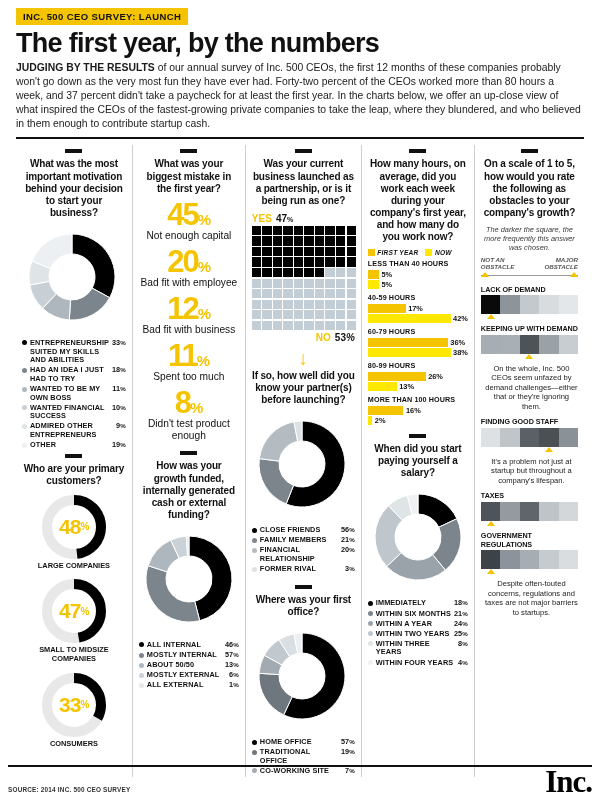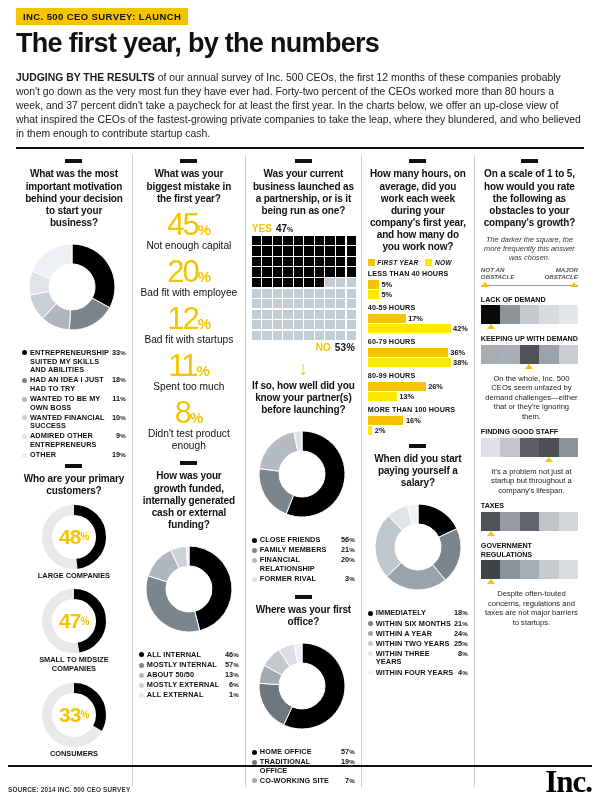--- a/index.html
+++ b/index.html
@@ -15,21 +15,21 @@
     display:inline-block; background:#F5C400; color:#111;
     font-weight:bold; font-size:9.5px; letter-spacing:.4px;
     padding:3px 7px 3px 7px; margin:8px 0 4px 8px;
     text-transform:uppercase;
   }
   .headline {
     font-size:27px; font-weight:bold; letter-spacing:-.7px;
     margin:0 0 4px 8px; line-height:1.05;
   }
   .deck {
-    font-size:10.4px; line-height:1.33; margin:14px 10px 7px 8px;
+    font-size:10.4px; line-height:1.33; margin:4px 10px 7px 8px;
     color:#1b1b1b; text-align:left;
   }
   .deck b { font-weight:bold; }
 
   .rule { height:2px; background:#111; margin:0 8px 6px 8px; }
 
   
   .cols { display:flex; gap:0; padding:0 8px; }
   .col {
     width:116px; padding:0 6px; position:relative;
@@ -53,21 +53,21 @@
          margin:1.5px 3px 0 0; }
   .ltext { flex:1 1 auto; text-transform:uppercase; }
   .lval { flex:0 0 auto; text-align:right; padding-left:3px; }
   .lval i { font-style:normal; font-size:6.2px; }
 
   
   .donut { margin:2px auto 4px auto; }
 
   
   .bigstat { text-align:center; margin:6px 0 2px 0; }
-  .bigstat .num { font-size:31px; font-weight:normal; color:#F5C400;
+  .bigstat .num { font-size:31px; font-weight:bold; color:#F5C400;
                   letter-spacing:-2px; line-height:.92; }
   .bigstat .pct { font-size:15px; font-weight:bold; color:#F5C400;
                   letter-spacing:-.5px; }
   .bigstat .lab { font-size:10.2px; line-height:1.13; margin-top:1px;
                   color:#111; }
 
   
   .gauge { position:relative; width:68px; height:68px; margin:4px auto 1px auto; }
   .gauge .gnum { position:absolute; inset:0; display:flex;
                  align-items:center; justify-content:center;
@@ -246,21 +246,21 @@
       </div>
       <div class="gcap">CONSUMERS</div>
     </div>
 
     <div class="col c2">
       <div class="dash"></div>
       <div class="qtitle">What was your biggest mistake in the first year?</div>
 
       <div class="bigstat"><span class="num">45</span><span class="pct">%</span><div class="lab">Not enough capital</div></div>
       <div class="bigstat"><span class="num">20</span><span class="pct">%</span><div class="lab">Bad fit with employee</div></div>
-      <div class="bigstat"><span class="num">12</span><span class="pct">%</span><div class="lab">Bad fit with startups</div></div>
+      <div class="bigstat"><span class="num">12</span><span class="pct">%</span><div class="lab">Bad fit with business</div></div>
       <div class="bigstat"><span class="num">11</span><span class="pct">%</span><div class="lab">Spent too much</div></div>
       <div class="bigstat"><span class="num">8</span><span class="pct">%</span><div class="lab">Didn't test product enough</div></div>
 
       <div class="dash" style="margin-top:10px"></div>
       <div class="qtitle">How was your growth funded, internally generated cash or external funding?</div>
       <svg class="donut" width="100" height="100" viewBox="0 0 100 100">
           <g id="donut-funding-slices">
             <path d="M50 7 A43 43 0 0 1 60.69366514808876 91.64907592853113 L55.719867404791664 72.27741270595851 A23 23 0 0 0 50 27 Z" fill="#000000" stroke="#fff" stroke-width="1"></path>
             <path d="M60.69366514808876 91.64907592853113 A43 43 0 0 1 9.1045697993084 36.71226924187725 L28.12570012521147 42.892609129376204 A23 23 0 0 0 55.719867404791664 72.27741270595851 Z" fill="#7C858C" stroke="#fff" stroke-width="1"></path>
             <path d="M9.1045697993084 36.71226924187725 A43 43 0 0 1 31.691490462701864 11.092436743961166 L40.20707629400332 29.188977793281556 A23 23 0 0 0 28.12570012521147 42.892609129376204 Z" fill="#AEB7BE" stroke="#fff" stroke-width="1"></path>

